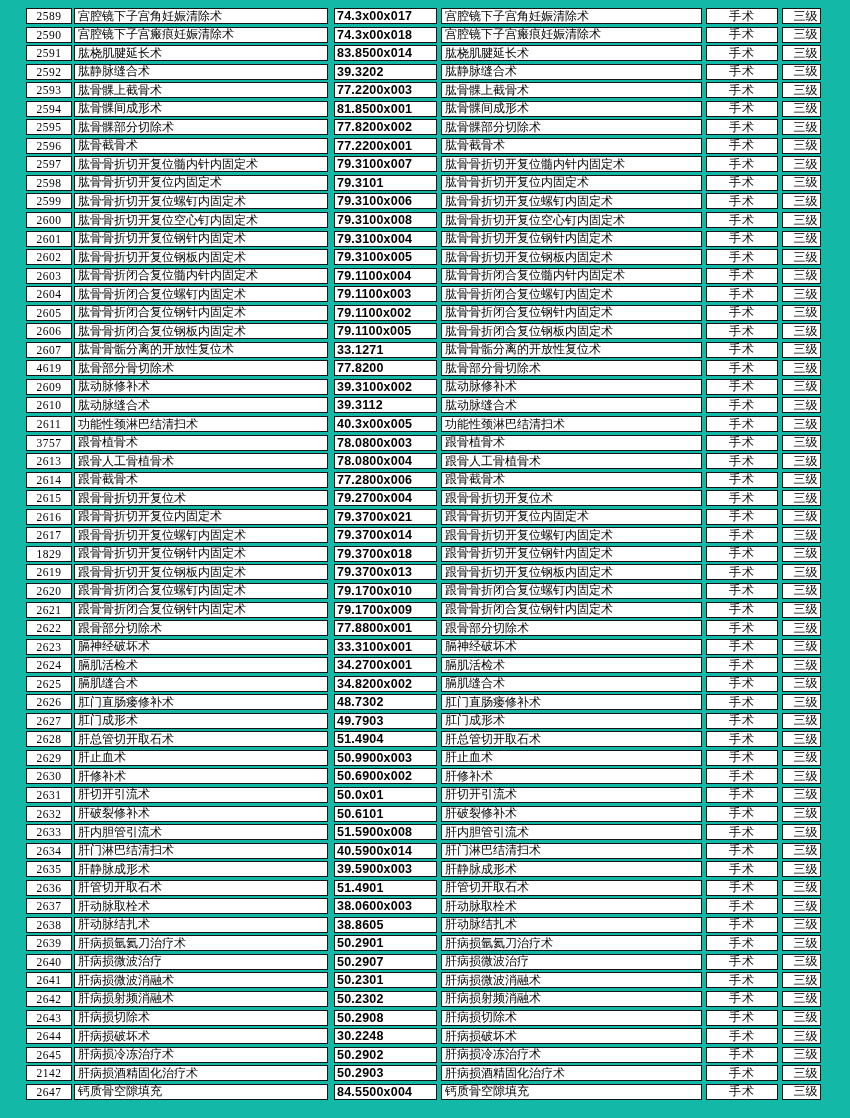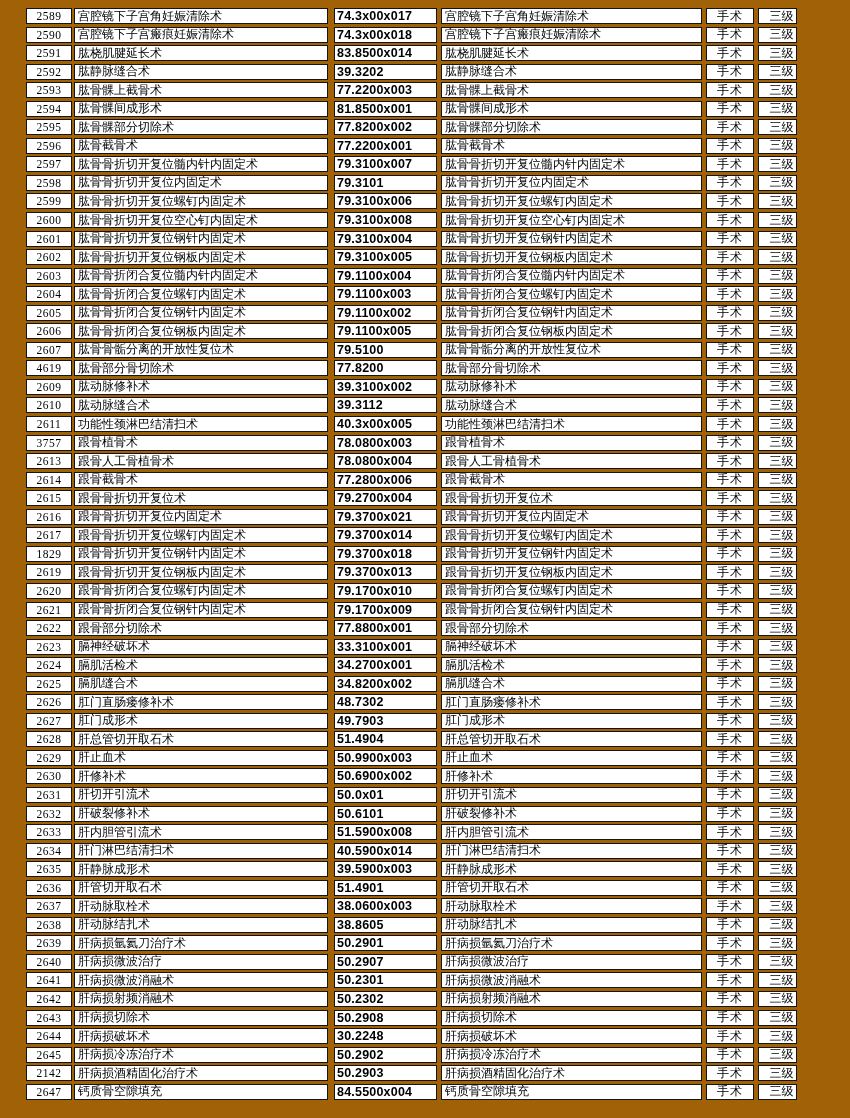--- a/index.html
+++ b/index.html
@@ -11,21 +11,21 @@
     width: 850px;
     height: 1118px;
     overflow: hidden;
   }
   .page {
     position: relative;
     width: 850px;
     height: 1118px;
     padding: 8px 0 0 26px;
     box-sizing: border-box;
-    background: #a16207;
+    background: #14b8a6;
   }
   .table {
     display: block;
   }
   .row {
     display: flex;
     height: 16px;
     margin-bottom: 2.56px;
   }
   .cell {
@@ -63,21 +63,21 @@
     letter-spacing: 0.2px;
   }
   .c-name2 {
     width: 261px;
     margin-right: 4px;
     padding-left: 3px;
     font-family: "Liberation Serif", serif;
     font-size: 12px;
   }
   .c-cat {
-    width: 48px;
+    width: 72px;
     margin-right: 4px;
     justify-content: center;
     font-family: "Liberation Serif", serif;
     font-size: 12px;
     letter-spacing: 1px;
   }
   .c-level {
     width: 39px;
     justify-content: center;
     font-family: "Liberation Serif", serif;
@@ -230,21 +230,21 @@
         <div class="cell c-num">2606</div>
         <div class="cell c-name">肱骨骨折闭合复位钢板内固定术</div>
         <div class="cell c-code">79.1100x005</div>
         <div class="cell c-name2">肱骨骨折闭合复位钢板内固定术</div>
         <div class="cell c-cat">手术</div>
         <div class="cell c-level">三级</div>
       </div>
       <div class="row">
         <div class="cell c-num">2607</div>
         <div class="cell c-name">肱骨骨骺分离的开放性复位术</div>
-        <div class="cell c-code">79.5100</div>
+        <div class="cell c-code">33.1271</div>
         <div class="cell c-name2">肱骨骨骺分离的开放性复位术</div>
         <div class="cell c-cat">手术</div>
         <div class="cell c-level">三级</div>
       </div>
       <div class="row">
         <div class="cell c-num">4619</div>
         <div class="cell c-name">肱骨部分骨切除术</div>
         <div class="cell c-code">77.8200</div>
         <div class="cell c-name2">肱骨部分骨切除术</div>
         <div class="cell c-cat">手术</div>

